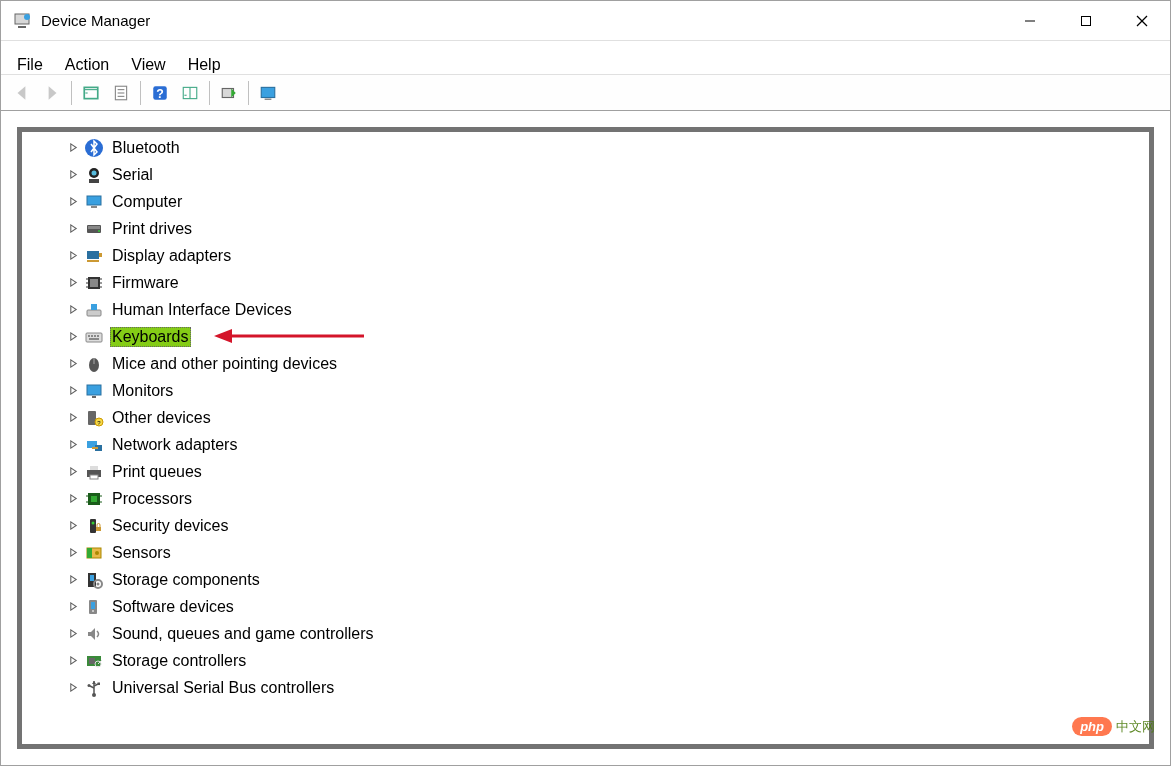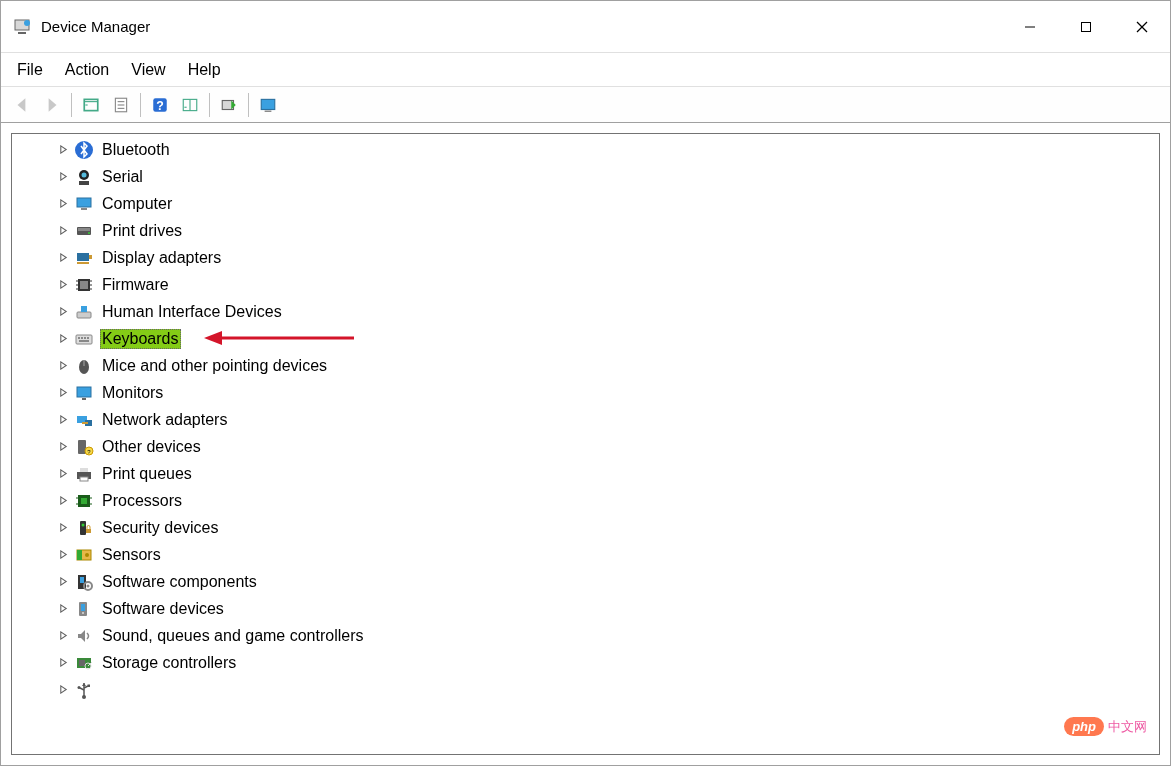--- a/index.html
+++ b/index.html
@@ -10,21 +10,21 @@
     background: #ffffff;
     width: 1171px;
     height: 766px;
     overflow: hidden;
     border: 1px solid #a0a0a0;
     display: flex;
     flex-direction: column;
   }
   
   .titlebar {
-    height: 52px;
+    height: 40px;
     display: flex;
     align-items: center;
     padding-left: 12px;
     border-bottom: 1px solid #e0e0e0;
     font-size: 15px;
   }
   .titlebar .app-icon {
     width: 18px; height: 18px;
     margin-right: 10px;
     display: inline-flex;
@@ -35,21 +35,21 @@
   .win-btn {
     width: 56px; height: 40px;
     display: flex; align-items: center; justify-content: center;
     font-size: 14px;
   }
   .win-btn svg { width: 12px; height: 12px; }
   
   .menubar {
     height: 34px;
     display: flex;
-    align-items: center;
+    align-items: flex-end;
     gap: 22px;
     padding-left: 16px;
     font-size: 16px;
     border-bottom: 1px solid #e0e0e0;
   }
   .menu-item { cursor: default; }
   
   .toolbar {
     height: 36px;
     display: flex;
@@ -67,22 +67,22 @@
   .tool-btn.disabled { opacity: 0.45; }
   .tool-sep {
     width: 1px; height: 24px;
     background: #c0c0c0;
     margin: 0 4px;
   }
   
   .tree-wrap {
     flex: 1;
     display: flex;
-    border: 1px solid #737373;
-    margin: 10px;
+    border: 5px solid #737373;
+    margin: 16px;
     overflow: hidden;
     position: relative;
   }
   .tree {
     flex: 1;
     overflow-y: auto;
     padding-top: 2px;
     padding-bottom: 2px;
     position: relative;
   }
@@ -120,38 +120,38 @@
   .tree::-webkit-scrollbar-track { background: #f0f0f0; }
   .tree::-webkit-scrollbar-thumb { background: #8a8a8a; border: 4px solid #f0f0f0; border-radius: 9px; }
   
   .arrow-annot {
     position: absolute;
     pointer-events: none;
   }
   
   .watermark {
     position: absolute;
-    right: 24px;
+    right: 16px;
     bottom: 30px;
     display: flex;
     align-items: center;
     gap: 4px;
     opacity: 0.9;
   }
   .wm-pill {
     background: #ff6a3d;
     color: #fff;
     font-weight: bold;
     font-size: 13px;
     padding: 2px 8px;
     border-radius: 12px;
     font-style: italic;
   }
   .wm-text {
-    color: #ec4899;
+    color: #4d7c0f;
     font-size: 13px;
   }
 </style>
 </head>
 <body>
 
 <div class="titlebar">
   <span class="app-icon">
     <svg viewBox="0 0 18 18">
         <rect x="2" y="2" width="14" height="10" fill="#d8d8d8" stroke="#666"></rect>
@@ -402,41 +402,41 @@
         <span class="node-label">Monitors</span>
       </div>
       <div class="tree-row">
         <span class="expander">
           <svg viewBox="0 0 10 10">
             <path d="M2 1 L8 5 L2 9 Z" fill="none" stroke="#606060" stroke-width="1.2"></path>
           </svg>
         </span>
         <span class="node-icon">
           <svg viewBox="0 0 20 20" width="20" height="20">
+            <rect x="4" y="3" width="8" height="14" rx="1" fill="#666"></rect>
+            <circle cx="15" cy="14" r="4" fill="#f6d94a" stroke="#c90"></circle>
+            <text x="15" y="17" text-anchor="middle" font-size="6" fill="#000">?</text>
+          </svg>
+        </span>
+        <span class="node-label">Other devices</span>
+      </div>
+      <div class="tree-row">
+        <span class="expander">
+          <svg viewBox="0 0 10 10">
+            <path d="M2 1 L8 5 L2 9 Z" fill="none" stroke="#606060" stroke-width="1.2"></path>
+          </svg>
+        </span>
+        <span class="node-icon">
+          <svg viewBox="0 0 20 20" width="20" height="20">
             <rect x="3" y="6" width="10" height="7" fill="#3aa0e0"></rect>
             <rect x="11" y="10" width="7" height="6" fill="#2a70a0"></rect>
             <line x1="8" y1="13" x2="14" y2="13" stroke="#c93" stroke-width="2"></line>
           </svg>
         </span>
         <span class="node-label">Network adapters</span>
-      </div>
-      <div class="tree-row">
-        <span class="expander">
-          <svg viewBox="0 0 10 10">
-            <path d="M2 1 L8 5 L2 9 Z" fill="none" stroke="#606060" stroke-width="1.2"></path>
-          </svg>
-        </span>
-        <span class="node-icon">
-          <svg viewBox="0 0 20 20" width="20" height="20">
-            <rect x="4" y="3" width="8" height="14" rx="1" fill="#666"></rect>
-            <circle cx="15" cy="14" r="4" fill="#f6d94a" stroke="#c90"></circle>
-            <text x="15" y="17" text-anchor="middle" font-size="6" fill="#000">?</text>
-          </svg>
-        </span>
-        <span class="node-label">Other devices</span>
       </div>
       <div class="tree-row">
         <span class="expander">
           <svg viewBox="0 0 10 10">
             <path d="M2 1 L8 5 L2 9 Z" fill="none" stroke="#606060" stroke-width="1.2"></path>
           </svg>
         </span>
         <span class="node-icon">
           <svg viewBox="0 0 20 20" width="20" height="20">
             <rect x="3" y="8" width="14" height="7" fill="#555"></rect>
@@ -502,21 +502,21 @@
           </svg>
         </span>
         <span class="node-icon">
           <svg viewBox="0 0 20 20" width="20" height="20">
             <rect x="4" y="3" width="8" height="14" fill="#333"></rect>
             <rect x="6" y="5" width="4" height="6" fill="#3aa0e0"></rect>
             <circle cx="14" cy="14" r="4" fill="none" stroke="#888" stroke-width="2"></circle>
             <circle cx="14" cy="14" r="1.5" fill="#888"></circle>
           </svg>
         </span>
-        <span class="node-label">Software components</span>
+        <span class="node-label">Storage components</span>
       </div>
       <div class="tree-row">
         <span class="expander">
           <svg viewBox="0 0 10 10">
             <path d="M2 1 L8 5 L2 9 Z" fill="none" stroke="#606060" stroke-width="1.2"></path>
           </svg>
         </span>
         <span class="node-icon">
           <svg viewBox="0 0 20 20" width="20" height="20">
             <rect x="5" y="3" width="8" height="14" rx="1" fill="#888"></rect>
@@ -566,20 +566,21 @@
           <svg viewBox="0 0 20 20" width="20" height="20">
             <circle cx="10" cy="17" r="2" fill="#555"></circle>
             <line x1="10" y1="17" x2="10" y2="3" stroke="#555" stroke-width="1.5"></line>
             <path d="M10 3 l-2 3 h4 z" fill="#555"></path>
             <path d="M10 10 l-4 -2" stroke="#555" stroke-width="1.5"></path>
             <circle cx="5" cy="7.5" r="1.5" fill="#555"></circle>
             <path d="M10 8 l4 -2" stroke="#555" stroke-width="1.5"></path>
             <rect x="13.5" y="4.5" width="2.5" height="2.5" fill="#555"></rect>
           </svg>
         </span>
+        <span class="node-label">Universal Serial Bus controllers</span>
       </div>
       <svg class="arrow-annot" style="left:192px; top:194px;" width="150" height="20" viewBox="0 0 150 20">
       <line x1="150" y1="10" x2="15" y2="10" stroke="#d4152a" stroke-width="3"></line>
       <path d="M0 10 L18 3 L18 17 Z" fill="#d4152a"></path>
     </svg>
   </div>
 </div>
 
 <div class="watermark">
   <span class="wm-pill">php</span>

